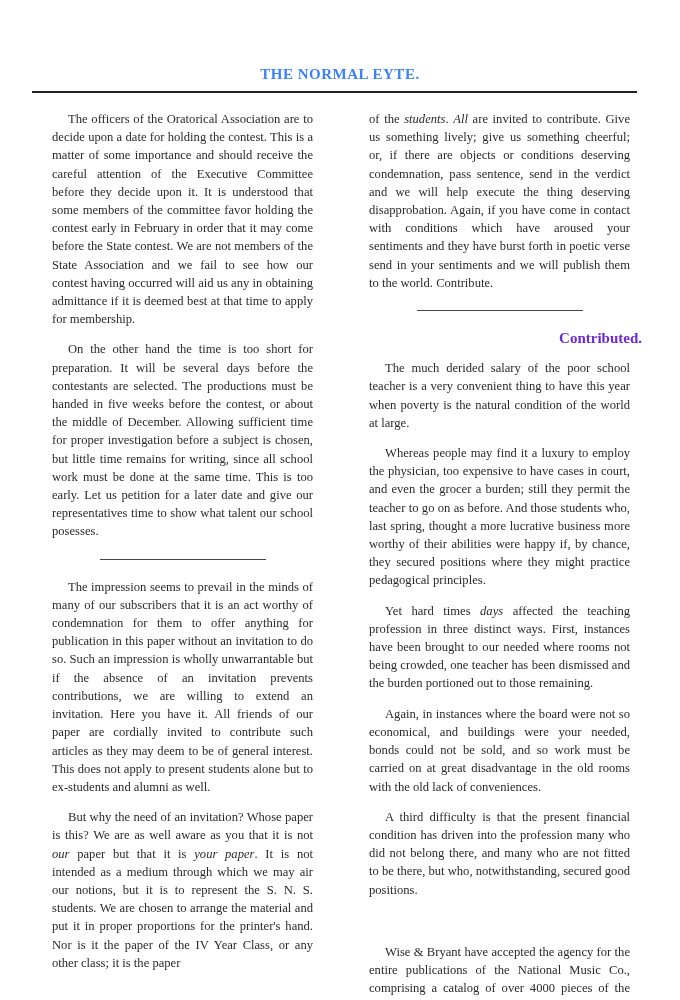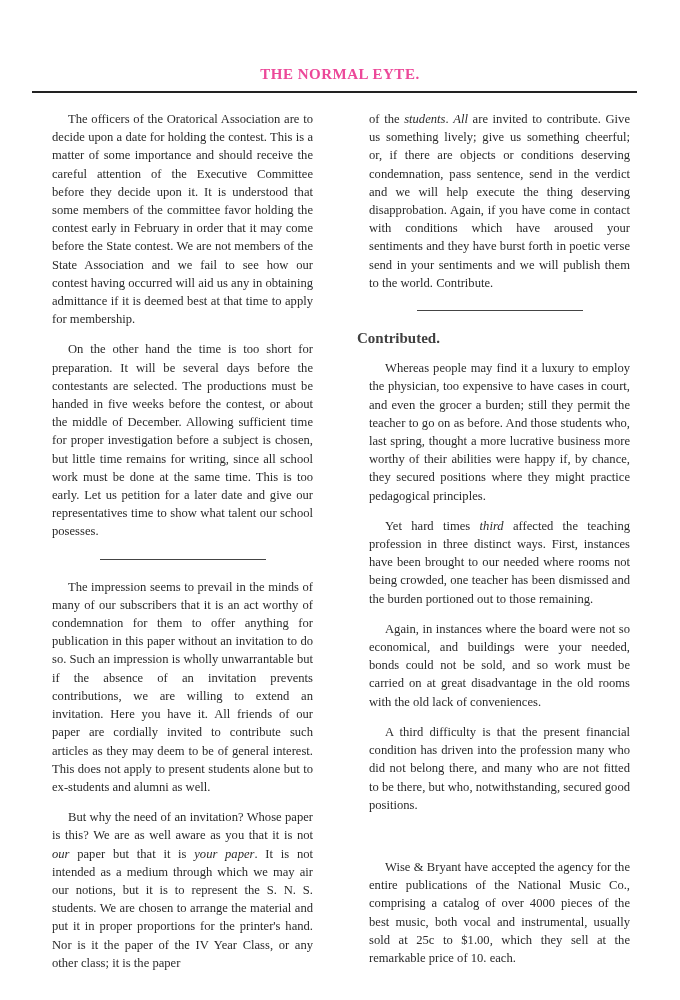--- a/index.html
+++ b/index.html
@@ -4,39 +4,39 @@
 <style>
   html, body { margin: 0; padding: 0; background: #ffffff; }
   body {
     width: 680px; height: 1000px; position: relative; overflow: hidden;
     font-family: "Liberation Serif", "DejaVu Serif", serif;
     color: #2a2a2a;
   }
   .masthead {
     position: absolute; top: 66px; left: 0; width: 680px;
     text-align: center; font-weight: bold; font-size: 15px; letter-spacing: 0.5px;
-    color: #ec4899;
+    color: #3b82f6;
   }
   .rule-top {
     position: absolute; top: 91px; left: 32px; width: 605px; height: 2px;
     background: #222;
   }
   .col {
     position: absolute; top: 98px;
     font-size: 12.6px; line-height: 18.2px; text-align: justify;
   }
   .col.left { left: 40px; width: 285px; }
   .col.right { left: 357px; width: 285px; }
   .col p { margin: 12px; text-indent: 16px; }
   .col p.noindent { text-indent: 0; }
   .sep {
     width: 166px; height: 1px; background: #444; margin: 18px auto 18px auto;
   }
   h2 {
-    margin: 0 0 2px 0; text-align: left; font-size: 15px; font-weight: bold; color: #404040;
+    margin: 0 0 2px 0; text-align: right; font-size: 15px; font-weight: bold; color: #6d28d9;
   }
   .gap { height: 20px; }
   i { font-style: italic; }
 </style>
 </head>
 <body>
 
 <div class="masthead">THE NORMAL EYTE.</div>
 <div class="rule-top"></div>
 
@@ -45,19 +45,20 @@
   <p>On the other hand the time is too short for preparation.  It will be several days before the contestants are selected.  The productions must be handed in five weeks before the contest, or about the middle of December.  Allowing sufficient time for proper investigation before a subject is chosen, but little time remains for writing, since all school work must be done at the same time.  This is too early.  Let us petition for a later date and give our representatives time to show what talent our school posesses.</p>
   <div class="sep"></div>
   <p>The impression seems to prevail in the minds of many of our subscribers that it is an act worthy of condemnation for them to offer anything for publication in this paper without an invitation to do so.  Such an impression is wholly unwarrantable but if the absence of an invitation prevents contributions, we are willing to extend an invitation.  Here you have it.  All friends of our paper are cordially invited to contribute such articles as they may deem to be of general interest.  This does not apply to present students alone but to ex-students and alumni as well.</p>
   <p><span>But why the need of an invitation?  Whose paper is this?  We are as well aware as you that it is not </span><i>our</i><span> paper but that it is </span><i>your paper</i><span>. It is not intended as a medium through which we may air our notions, but it is to represent the S. N. S. students.  We are chosen to arrange the material and put it in proper proportions for the printer's hand.  Nor is it the paper of the IV Year Class, or any other class; it is the paper</span></p>
 </div>
 
 <div class="col right">
   <p class="noindent"><span>of the </span><i>students</i><span>.  </span><i>All</i><span> are invited to contribute. Give us something lively; give us something cheerful; or, if there are objects or conditions deserving condemnation, pass sentence, send in the verdict and we will help execute the thing deserving disapprobation.  Again, if you have come in contact with conditions which have aroused your sentiments and they have burst forth in poetic verse send in your sentiments and we will publish them to the world.  Contribute.</span></p>
   <div class="sep"></div>
   <h2>Contributed.</h2>
+  <p>The much derided salary of the poor school teacher is a very convenient thing to have this year when poverty is the natural condition of the world at large.</p>
   <p>Whereas people may find it a luxury to employ the physician, too expensive to have cases in court, and even the grocer a burden; still they permit the teacher to go on as before.  And those students who, last spring, thought a more lucrative business more worthy of their abilities were happy if, by chance, they secured positions where they might practice pedagogical principles.</p>
-  <p><span>Yet hard times </span><i>third</i><span> affected the teaching profession in three distinct ways.  First, instances have been brought to our needed where rooms not being crowded, one teacher has been dismissed and the burden portioned out to those remaining.</span></p>
+  <p><span>Yet hard times </span><i>days</i><span> affected the teaching profession in three distinct ways.  First, instances have been brought to our needed where rooms not being crowded, one teacher has been dismissed and the burden portioned out to those remaining.</span></p>
   <p>Again, in instances where the board were not so economical, and buildings were your needed, bonds could not be sold, and so work must be carried on at great disadvantage in the old rooms with the old lack of conveniences.</p>
   <p>A third difficulty is that the present financial condition has driven into the profession many who did not belong there, and many who are not fitted to be there, but who, notwithstanding, secured good positions.</p>
   <div class="gap"></div>
   <p>Wise &amp; Bryant have accepted the agency for the entire publications of the National Music Co., comprising a catalog of over 4000 pieces of the best music, both vocal and instrumental, usually sold at 25c to $1.00, which they sell at the remarkable price of 10. each.</p>
 </div>
 
 </body></html>

